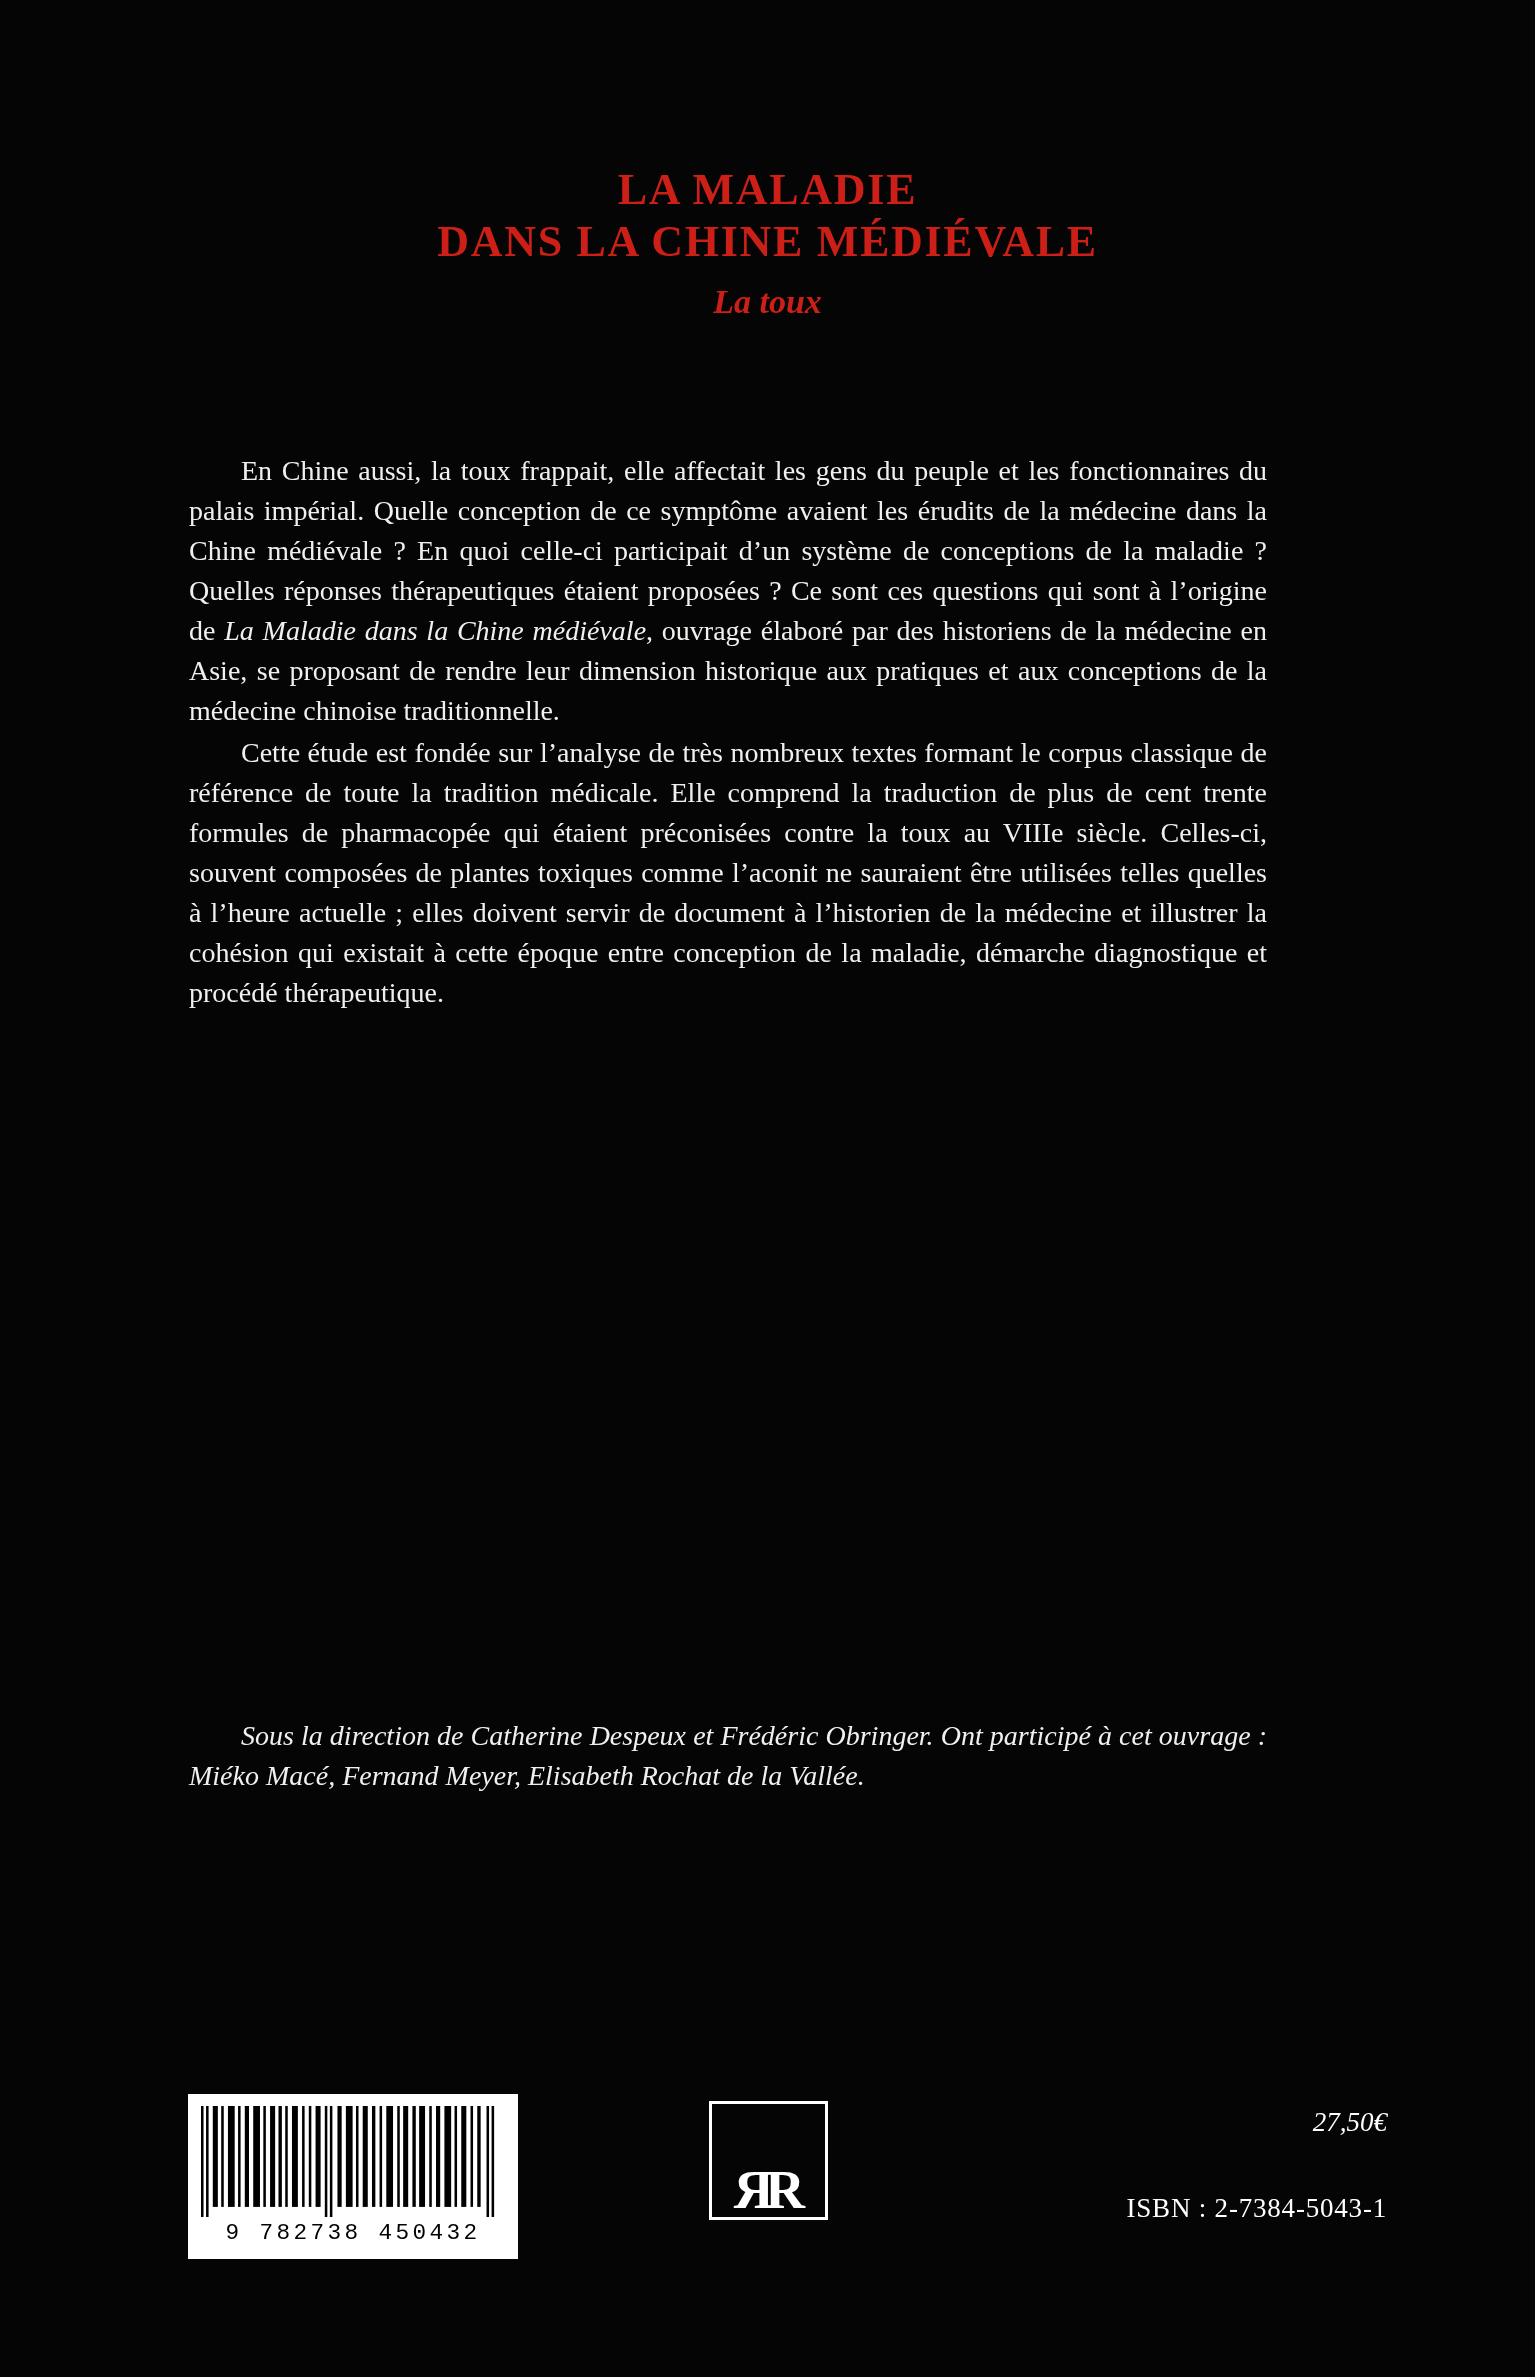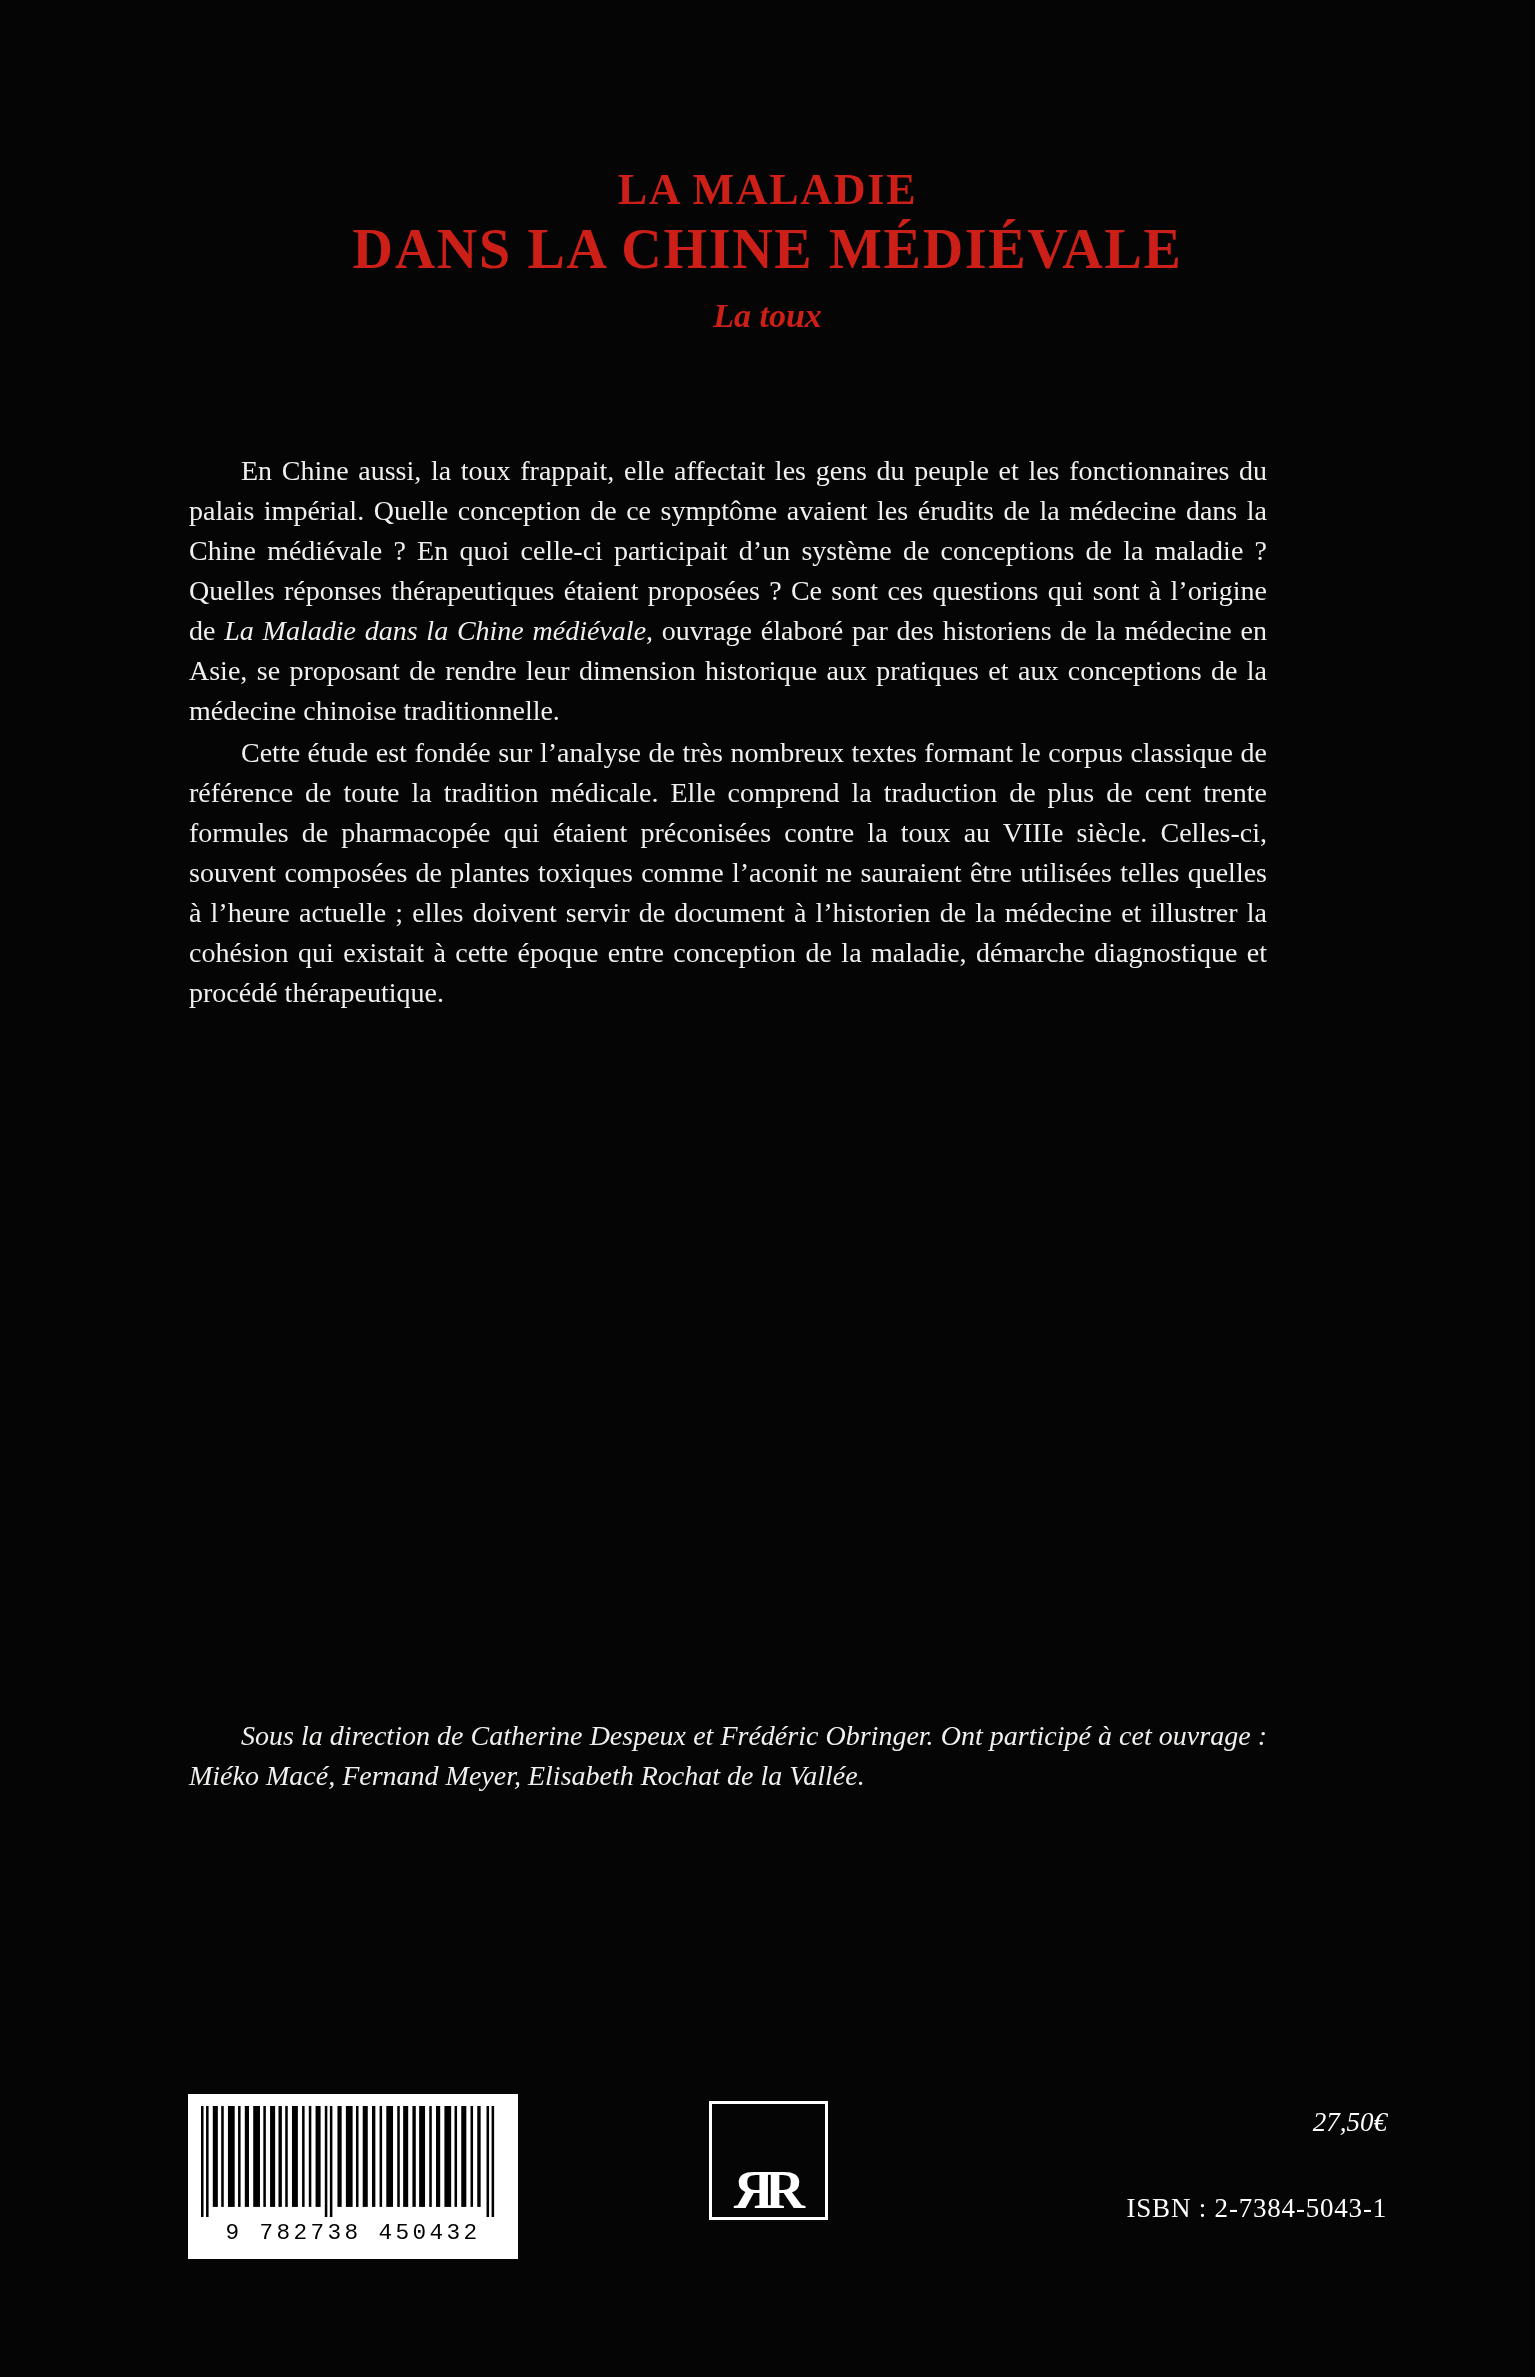--- a/index.html
+++ b/index.html
@@ -35,21 +35,21 @@
     font-weight: bold;
     font-family: "Liberation Serif", serif;
     letter-spacing: 0.8px;
     line-height: 1.18;
   }
   .title-line1 {
     font-size: 44px;
     letter-spacing: 1.7px;
   }
   .title-line2 {
-    font-size: 56px;
+    font-size: 44px;
     letter-spacing: 1.7px;
     text-align: center;
   }
   .subtitle {
     color: #cc1f17;
     font-weight: bold;
     font-style: italic;
     font-size: 34px;
     margin-top: 15px;
     font-family: "Liberation Serif", serif;

